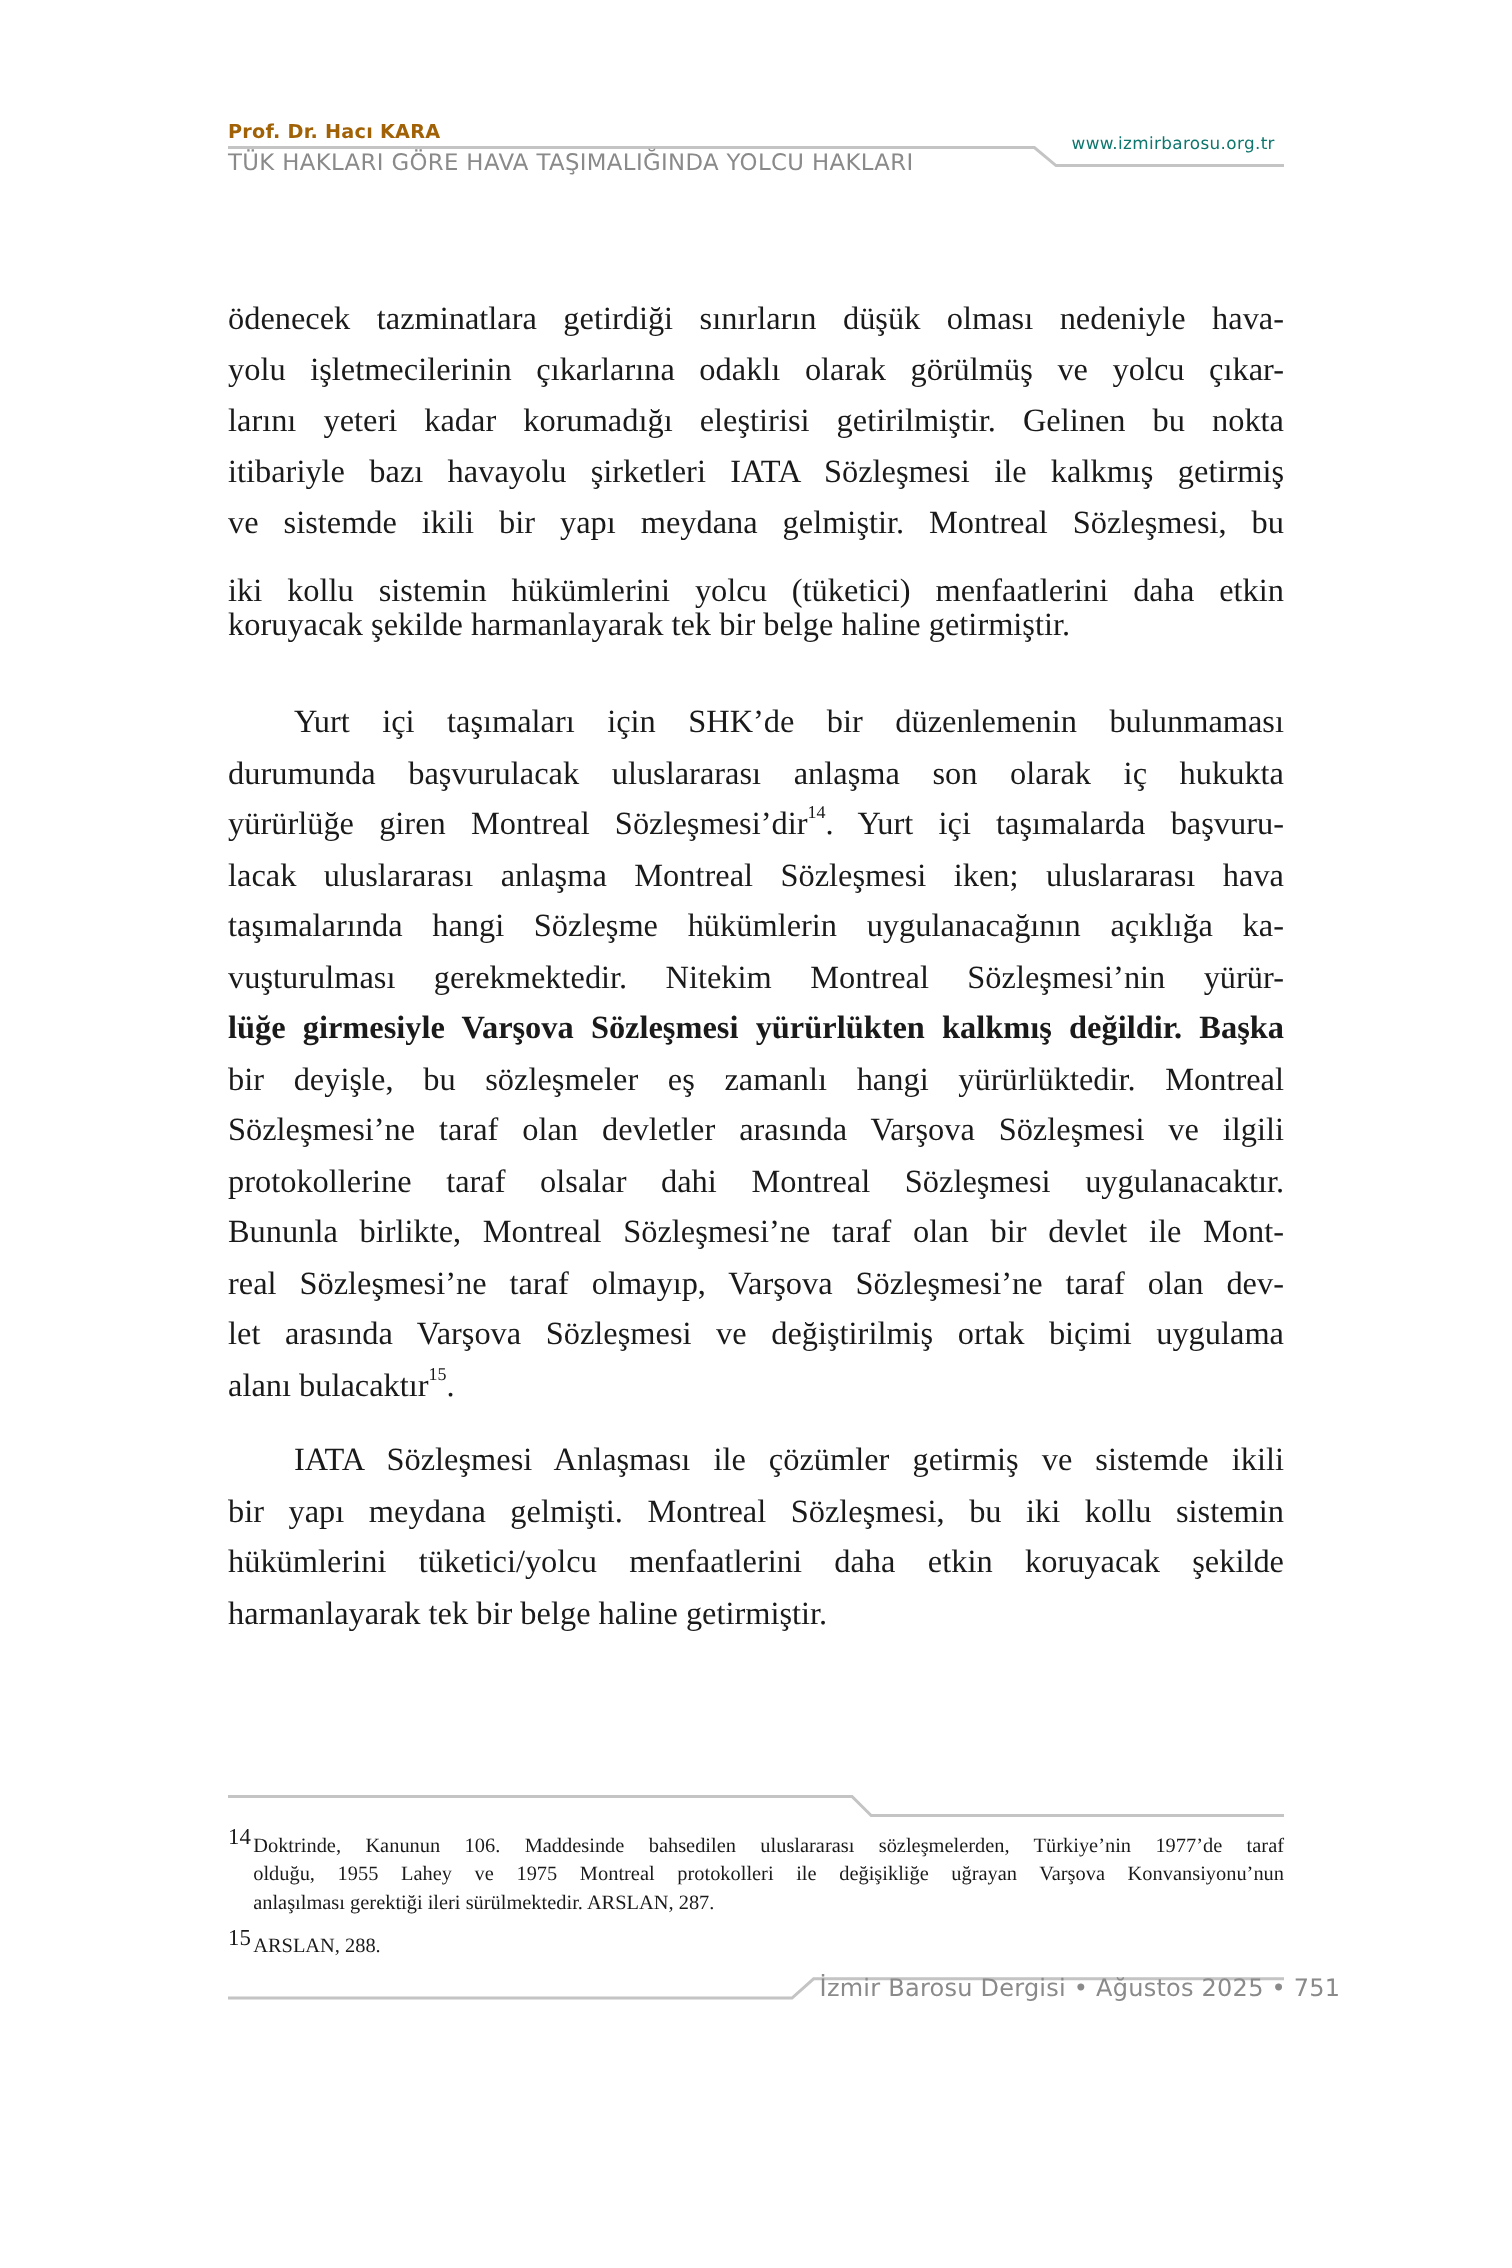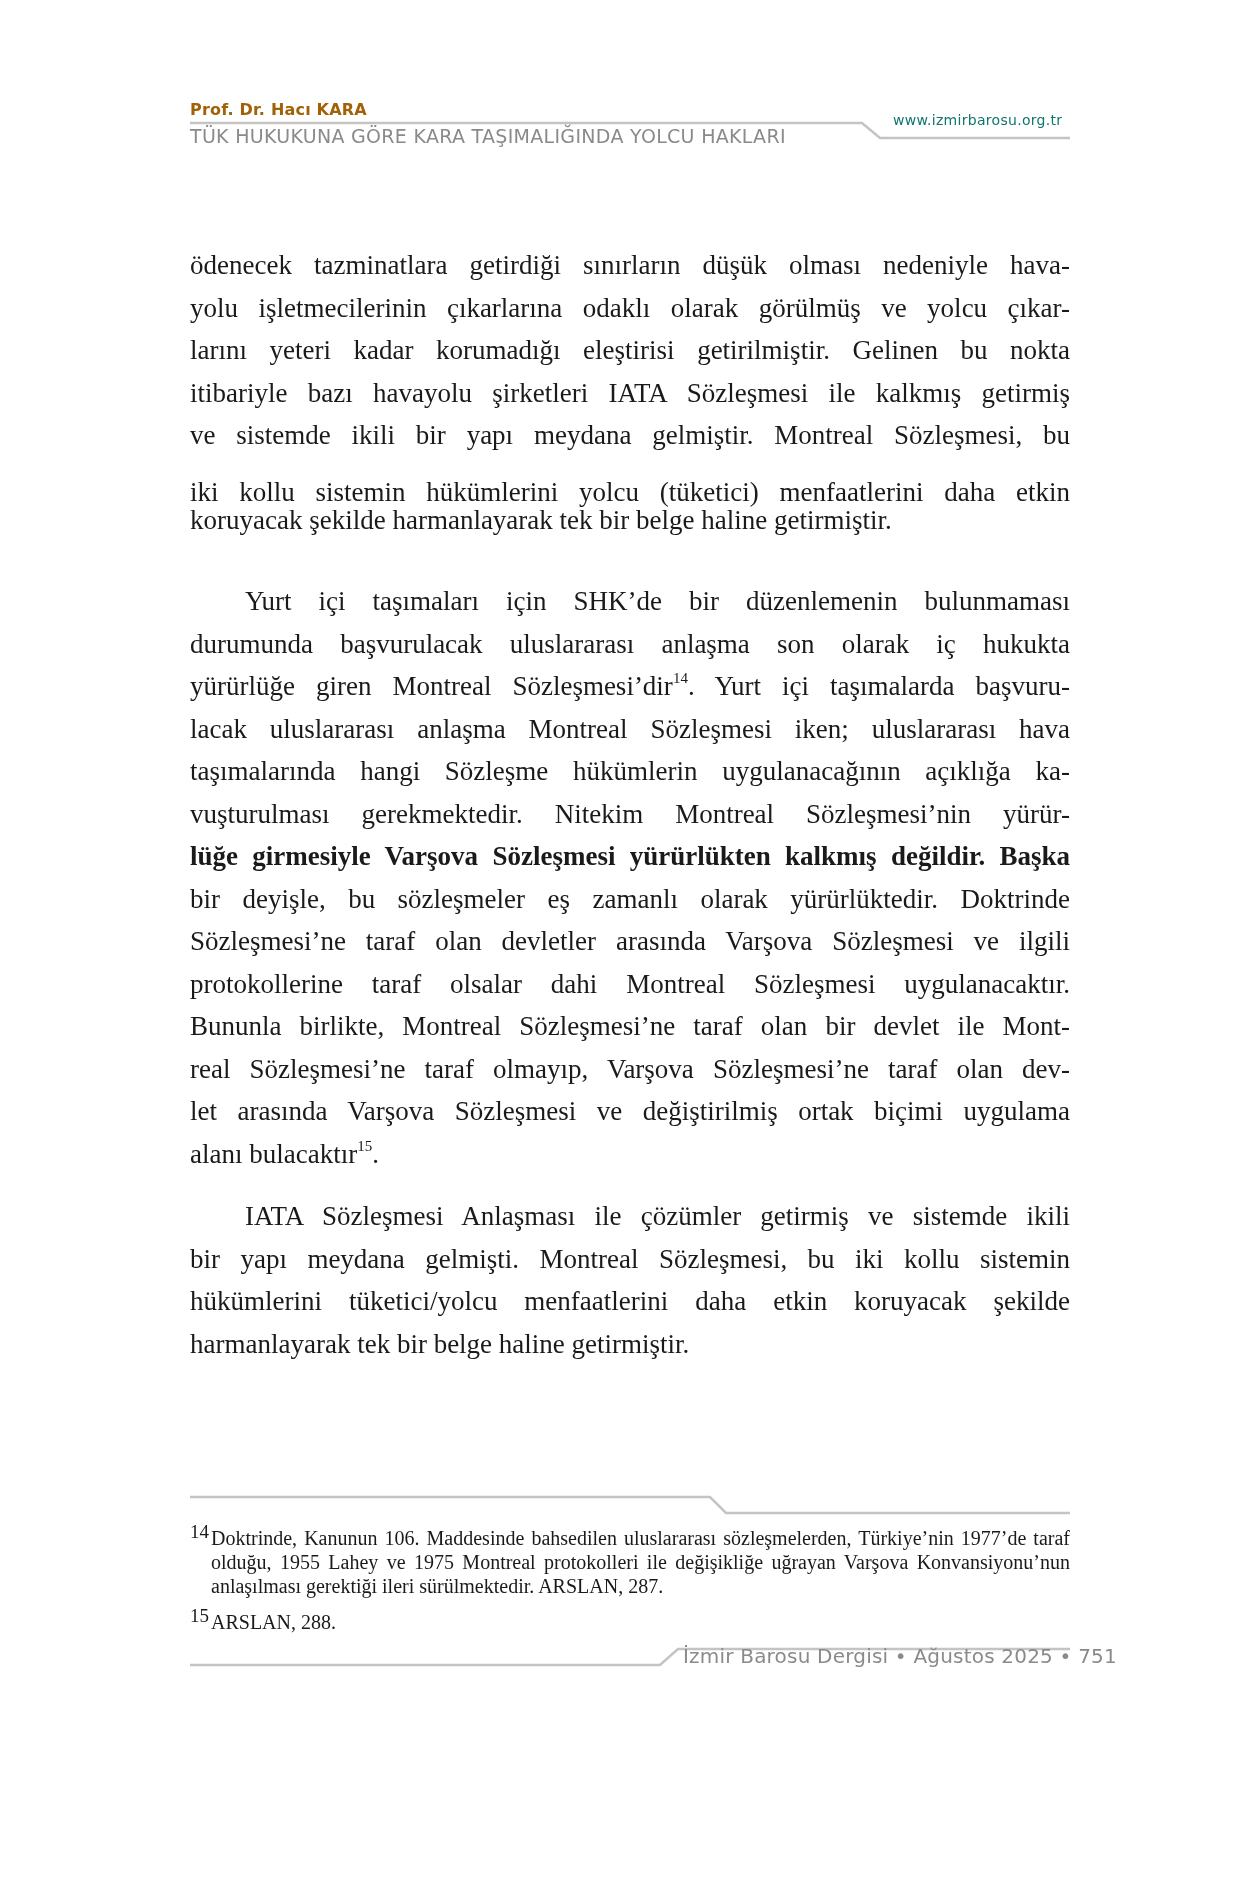--- a/index.html
+++ b/index.html
@@ -14,21 +14,21 @@
 
   
   .body-text { position: absolute; left: 190px; width: 880px; font-family: "Liberation Serif", "DejaVu Serif", serif; font-size: 27px; color: #1a1a1a; }
   .line { position: absolute; left: 0; width: 880px; height: 42px; line-height: 42px; white-space: nowrap; text-align: justify; text-align-last: justify; }
   .line.last { text-align-last: left; }
   .line.indent { padding-left: 55px; width: 825px; }
   sup.fn { font-size: 15px; vertical-align: top; line-height: 1; position: relative; top: 6px; }
 
   
   .fn-block { position: absolute; left: 190px; width: 880px; font-family: "Liberation Serif", "DejaVu Serif", serif; color: #1a1a1a; }
-  .fn-line { position: absolute; white-space: nowrap; font-size: 20px; line-height: 24px; height: 24px; text-align: justify; text-align-last: justify; }
+  .fn-line { position: absolute; white-space: nowrap; font-size: 17px; line-height: 24px; height: 24px; text-align: justify; text-align-last: justify; }
   .fn-line.last { text-align-last: left; }
   .fn-num { position: absolute; font-size: 19px; line-height: 20px; }
 
   
   .ftr { position: absolute; left: 683px; top: 1644px; font-family: "DejaVu Sans", sans-serif; font-size: 20px; color: #8a8a8a; white-space: nowrap; letter-spacing: 0.2px; }
 </style>
 </head>
 <body>
 
 <div class="page">
@@ -36,42 +36,42 @@
   <svg class="rule-svg" width="1260" height="1890">
 
     <polyline points="190,123 862,123 880,138 1070,138" fill="none" stroke="#c4c4c4" stroke-width="2.5"></polyline>
 
     <polyline points="190,1497 710,1497 726,1513 1070,1513" fill="none" stroke="#c4c4c4" stroke-width="2.5"></polyline>
 
     <polyline points="190,1665 660,1665 678,1649 1070,1649" fill="none" stroke="#c4c4c4" stroke-width="2.5"></polyline>
   </svg>
 
   <div class="hdr-author">Prof. Dr. Hacı KARA</div>
-  <div class="hdr-title">TÜK HUKUKUNA GÖRE KARA TAŞIMALIĞINDA YOLCU HAKLARI</div>
+  <div class="hdr-title">TÜK HAKLARI GÖRE HAVA TAŞIMALIĞINDA YOLCU HAKLARI</div>
   <div class="hdr-url">www.izmirbarosu.org.tr</div>
 
   <div class="body-text" style="top:244px;">
     <div class="line" style="top:0px;">ödenecek tazminatlara getirdiği sınırların düşük olması nedeniyle hava-</div>
     <div class="line" style="top:42.5px;">yolu işletmecilerinin çıkarlarına odaklı olarak görülmüş ve yolcu çıkar-</div>
     <div class="line" style="top:85px;">larını yeteri kadar korumadığı eleştirisi getirilmiştir. Gelinen bu nokta</div>
     <div class="line" style="top:127.5px;">itibariyle bazı havayolu şirketleri IATA Sözleşmesi ile kalkmış getirmiş</div>
     <div class="line" style="top:170px;">ve sistemde ikili bir yapı meydana gelmiştir. Montreal Sözleşmesi, bu</div>
     <div class="line" style="top:227px;">iki kollu sistemin hükümlerini yolcu (tüketici) menfaatlerini daha etkin</div>
     <div class="line last" style="top:255px;">koruyacak şekilde harmanlayarak tek bir belge haline getirmiştir.</div>
   </div>
 
   <div class="body-text" style="top:580px;">
     <div class="line indent" style="top:0px;">Yurt içi taşımaları için SHK’de bir düzenlemenin bulunmaması</div>
     <div class="line" style="top:42.5px;">durumunda başvurulacak uluslararası anlaşma son olarak iç hukukta</div>
     <div class="line" style="top:85px;"><span>yürürlüğe giren Montreal Sözleşmesi’dir</span><sup class="fn">14</sup><span>. Yurt içi taşımalarda başvuru-</span></div>
     <div class="line" style="top:127.5px;">lacak uluslararası anlaşma Montreal Sözleşmesi iken; uluslararası hava</div>
     <div class="line" style="top:170px;">taşımalarında hangi Sözleşme hükümlerin uygulanacağının açıklığa ka-</div>
     <div class="line" style="top:212.5px;">vuşturulması gerekmektedir. Nitekim Montreal Sözleşmesi’nin yürür-</div>
     <div class="line" style="top:255px;font-weight:bold;">lüğe girmesiyle Varşova Sözleşmesi yürürlükten kalkmış değildir. Başka</div>
-    <div class="line" style="top:297.5px;">bir deyişle, bu sözleşmeler eş zamanlı olarak yürürlüktedir. Doktrinde</div>
+    <div class="line" style="top:297.5px;">bir deyişle, bu sözleşmeler eş zamanlı hangi yürürlüktedir. Montreal</div>
     <div class="line" style="top:340px;">Sözleşmesi’ne taraf olan devletler arasında Varşova Sözleşmesi ve ilgili</div>
     <div class="line" style="top:382.5px;">protokollerine taraf olsalar dahi Montreal Sözleşmesi uygulanacaktır.</div>
     <div class="line" style="top:425px;">Bununla birlikte, Montreal Sözleşmesi’ne taraf olan bir devlet ile Mont-</div>
     <div class="line" style="top:467.5px;">real Sözleşmesi’ne taraf olmayıp, Varşova Sözleşmesi’ne taraf olan dev-</div>
     <div class="line" style="top:510px;">let arasında Varşova Sözleşmesi ve değiştirilmiş ortak biçimi uygulama</div>
     <div class="line last" style="top:552.5px;"><span>alanı bulacaktır</span><sup class="fn">15</sup><span>.</span></div>
   </div>
 
   <div class="body-text" style="top:1195px;">
     <div class="line indent" style="top:0px;">IATA Sözleşmesi Anlaşması ile çözümler getirmiş ve sistemde ikili</div>

